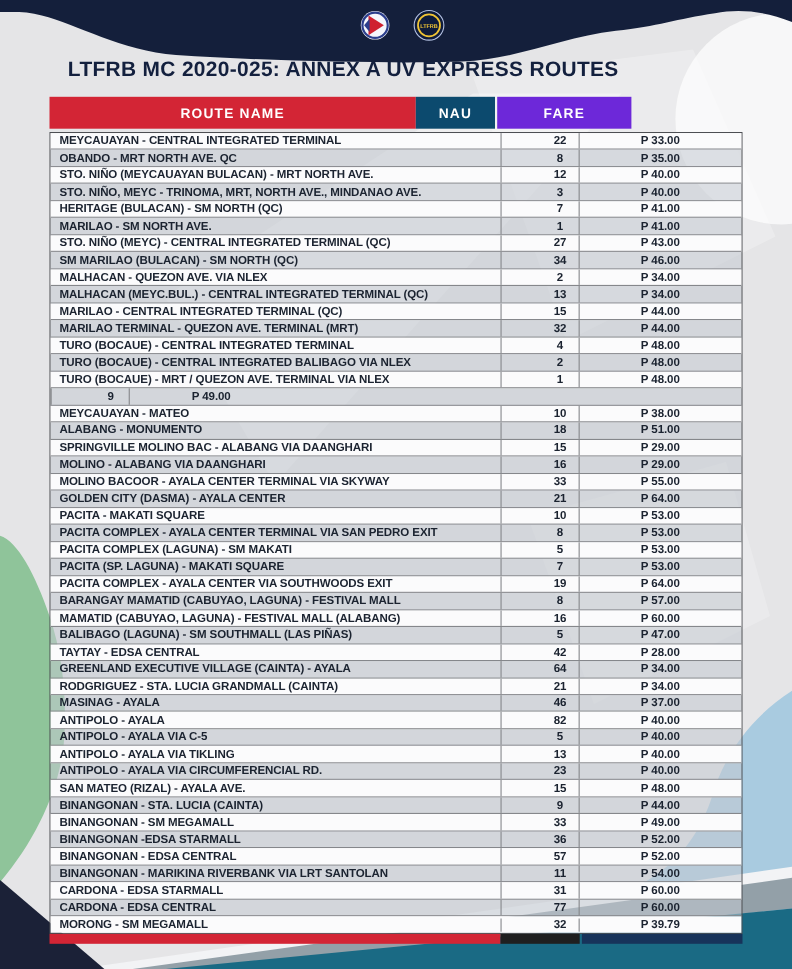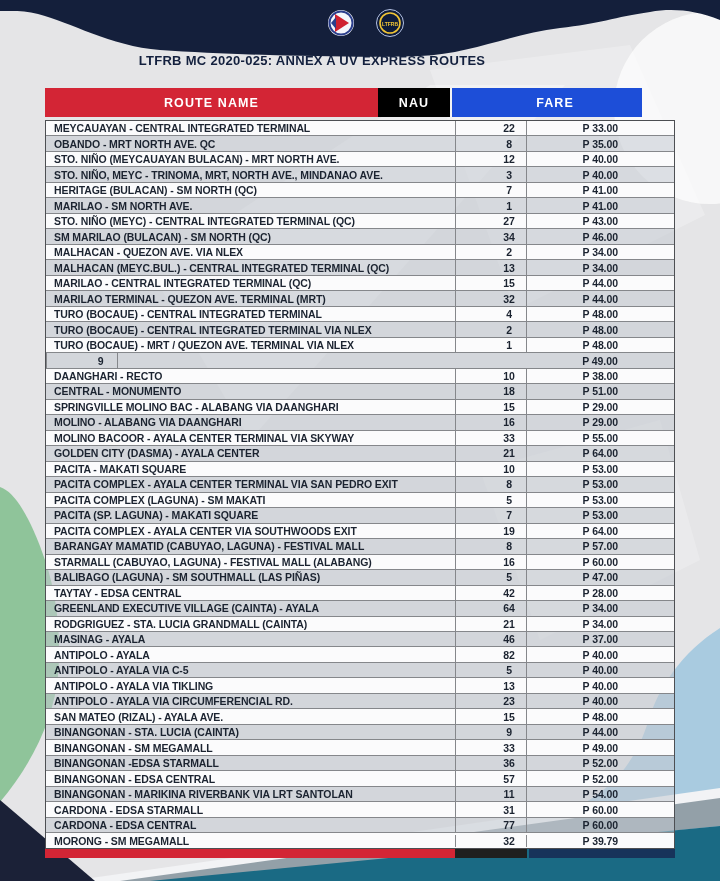--- a/index.html
+++ b/index.html
@@ -2,35 +2,35 @@
 <html><head>
 <meta charset="utf-8">
 <style>
   html,body{margin:0;padding:0;}
   body{font-family:"Liberation Sans", sans-serif;}
   .page{position:relative;width:720px;height:881px;background:#e5e5e7;overflow:hidden;}
 
   .bg-layer{position:absolute;left:0;top:0;width:720px;height:881px;}
 
   .title{position:absolute;left:0;top:53px;width:624px;text-align:center;
-         font-size:13px;font-weight:bold;color:#13203e;letter-spacing:.3px;}
+         font-size:19px;font-weight:bold;color:#13203e;letter-spacing:.3px;}
 
   .table-wrap{position:absolute;left:45px;top:88px;width:630px;}
 
   .thead{display:flex;height:29px;margin-bottom:3px;}
   .th{display:flex;align-items:center;justify-content:center;color:#ffffff;
       font-weight:bold;font-size:12.5px;letter-spacing:1.1px;}
   .th-route{width:333px;background:#d32535;}
-  .th-nau{width:72px;background:#000000;}
-  .th-fare{width:174px;background:#1d4ed8;margin-left:2px;padding-left:16px;}
+  .th-nau{width:72px;background:#0c4a6e;}
+  .th-fare{width:122px;background:#6d28d9;margin-left:2px;}
 
   .tbody{display:flex;flex-direction:column;height:729px;border:1.5px solid #4d4f53;box-sizing:border-box;}
   .row{flex:1;display:flex;background:#fbfbfc;border-bottom:1px solid #85878b;box-sizing:border-box;}
   .row:last-child{border-bottom:none;align-items:center;}
-  .row.alt{background:rgba(197,203,209,0.55);justify-content:space-between;}
+  .row.alt{background:rgba(197,203,209,0.55);}
   .cell{font-weight:bold;font-size:10.5px;color:#1b2330;letter-spacing:-0.1px;
         display:flex;align-items:center;overflow:hidden;white-space:nowrap;box-sizing:border-box;}
   .cell.route{width:410px;padding-left:8px;}
   .cell.nau{width:72px;justify-content:center;border-left:1px solid #85878b;border-right:1px solid #85878b;padding-left:37px;}
   .cell.fare{width:148px;justify-content:center;}
 
   .tfoot{display:flex;height:9px;}
   .tf-route{width:410px;background:#d32535;}
   .tf-nau{width:72px;background:#1f1f1f;}
   .tf-fare{width:146px;background:#17335a;margin-left:2px;}
@@ -144,40 +144,40 @@
           <div class="cell route">MARILAO TERMINAL - QUEZON AVE. TERMINAL (MRT)</div>
           <div class="cell nau">32</div>
           <div class="cell fare">P 44.00</div>
         </div>
         <div class="row">
           <div class="cell route">TURO (BOCAUE) - CENTRAL INTEGRATED TERMINAL</div>
           <div class="cell nau">4</div>
           <div class="cell fare">P 48.00</div>
         </div>
         <div class="row alt">
-          <div class="cell route">TURO (BOCAUE) - CENTRAL INTEGRATED TERMINAL VIA NLEX</div>
+          <div class="cell route">TURO (BOCAUE) - CENTRAL INTEGRATED BALIBAGO VIA NLEX</div>
           <div class="cell nau">2</div>
           <div class="cell fare">P 48.00</div>
         </div>
         <div class="row">
           <div class="cell route">TURO (BOCAUE) - MRT / QUEZON AVE. TERMINAL VIA NLEX</div>
           <div class="cell nau">1</div>
           <div class="cell fare">P 48.00</div>
         </div>
         <div class="row alt">
           <div class="cell nau">9</div>
           <div class="cell fare">P 49.00</div>
         </div>
         <div class="row">
-          <div class="cell route">DAANGHARI - RECTO</div>
+          <div class="cell route">MEYCAUAYAN - MATEO</div>
           <div class="cell nau">10</div>
           <div class="cell fare">P 38.00</div>
         </div>
         <div class="row alt">
-          <div class="cell route">CENTRAL - MONUMENTO</div>
+          <div class="cell route">ALABANG - MONUMENTO</div>
           <div class="cell nau">18</div>
           <div class="cell fare">P 51.00</div>
         </div>
         <div class="row">
           <div class="cell route">SPRINGVILLE MOLINO BAC - ALABANG VIA DAANGHARI</div>
           <div class="cell nau">15</div>
           <div class="cell fare">P 29.00</div>
         </div>
         <div class="row alt">
           <div class="cell route">MOLINO - ALABANG VIA DAANGHARI</div>
@@ -218,21 +218,21 @@
           <div class="cell route">PACITA COMPLEX - AYALA CENTER VIA SOUTHWOODS EXIT</div>
           <div class="cell nau">19</div>
           <div class="cell fare">P 64.00</div>
         </div>
         <div class="row alt">
           <div class="cell route">BARANGAY MAMATID (CABUYAO, LAGUNA) - FESTIVAL MALL</div>
           <div class="cell nau">8</div>
           <div class="cell fare">P 57.00</div>
         </div>
         <div class="row">
-          <div class="cell route">STARMALL (CABUYAO, LAGUNA) - FESTIVAL MALL (ALABANG)</div>
+          <div class="cell route">MAMATID (CABUYAO, LAGUNA) - FESTIVAL MALL (ALABANG)</div>
           <div class="cell nau">16</div>
           <div class="cell fare">P 60.00</div>
         </div>
         <div class="row alt">
           <div class="cell route">BALIBAGO (LAGUNA) - SM SOUTHMALL (LAS PIÑAS)</div>
           <div class="cell nau">5</div>
           <div class="cell fare">P 47.00</div>
         </div>
         <div class="row">
           <div class="cell route">TAYTAY - EDSA CENTRAL</div>

